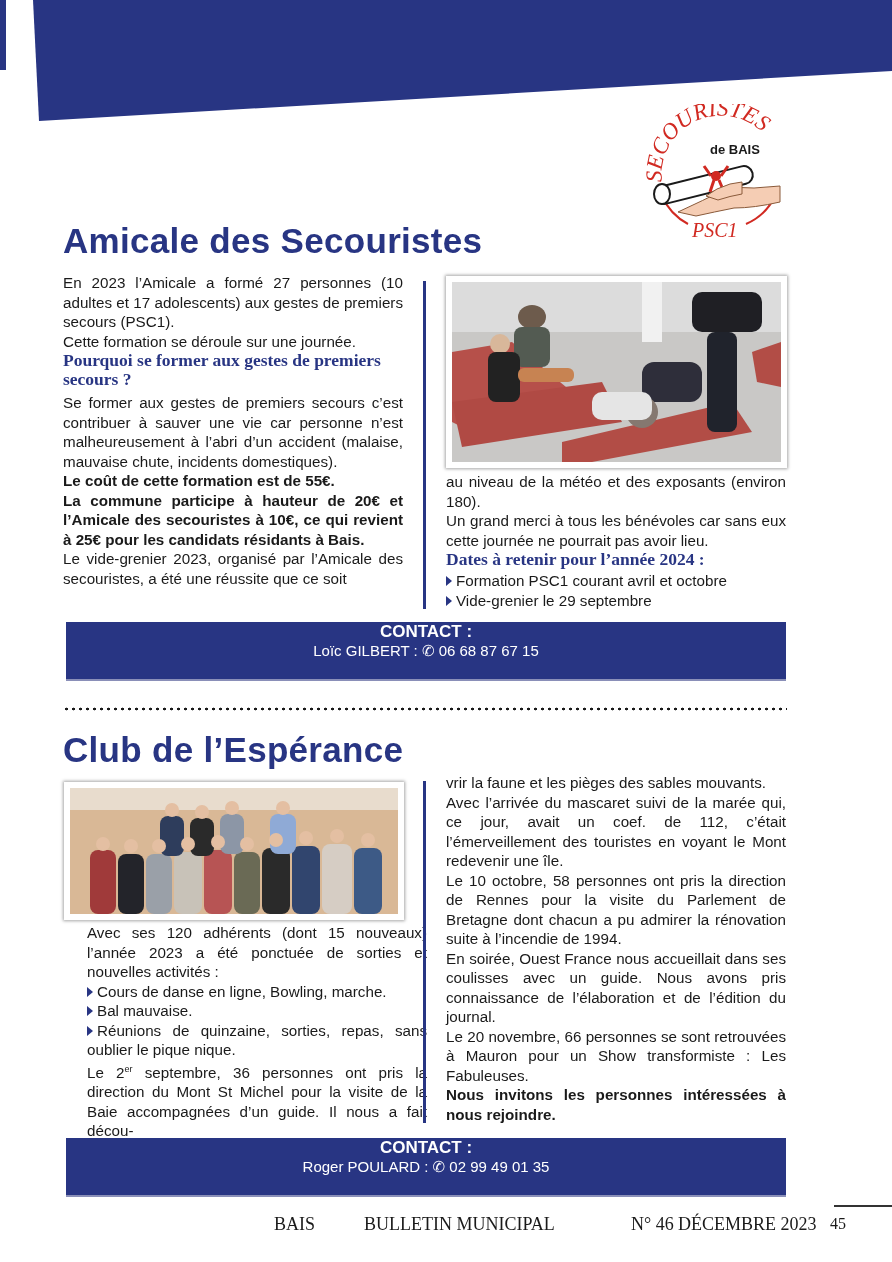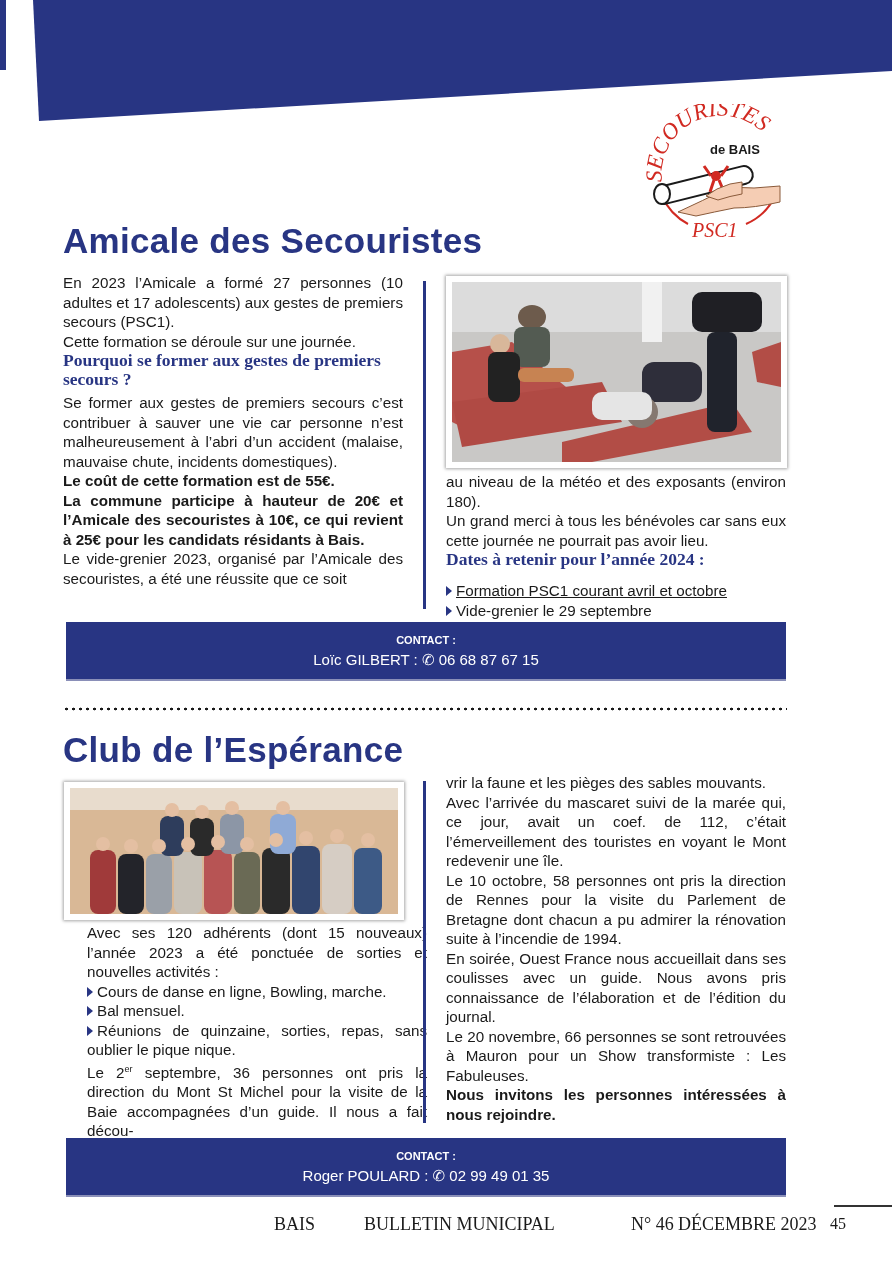--- a/index.html
+++ b/index.html
@@ -12,21 +12,21 @@
   .col { font-size:15.2px; line-height:19.5px; text-align:justify; }
   .col p { margin:0; }
   .col .b { font-weight:bold; }
   .sub { font-family:"Liberation Serif", serif; font-weight:bold; color:#283583; font-size:17.5px; line-height:19px; margin:0; text-align:left; }
   .bullet { margin:0; }
   .tri { display:inline-block; width:0; height:0; border-top:5px solid transparent; border-bottom:5px solid transparent; border-left:6px solid #283583; margin-right:4px; vertical-align:0px; border-radius:0 3px 3px 0; }
   .vline { width:3px; background:#283583; }
   .photo { background:#fff; box-shadow:0 0 3px 1px rgba(0,0,0,0.35); padding:6px; box-sizing:border-box; }
   .photo .inner { width:100%; height:100%; }
   .contact { background:#283583; color:#fff; text-align:center; font-family:"Liberation Sans", sans-serif; border-bottom:2px solid #8a8fb8; }
-  .contact .h { font-weight:bold; font-size:11px; line-height:19px; padding-top:9px; }
+  .contact .h { font-weight:bold; font-size:17px; line-height:19px; }
   .contact .l { font-size:15px; line-height:19px; }
   .dots { height:4px; background-image:radial-gradient(circle, #1a1a1a 1.3px, transparent 1.6px); background-size:7px 4px; background-repeat:repeat-x; }
   .footer { font-family:"Liberation Serif", serif; font-size:18px; top:1215px; line-height:18px; }
 </style>
 </head>
 <body>
 
 <svg class="abs banner" viewBox="0 0 892 125" width="892" height="125">
   <polygon points="0,0 6,0 6,70 0,70" fill="#283583"></polygon>
   <polygon points="33,0 892,0 892,71 39,121" fill="#283583"></polygon>
@@ -84,21 +84,21 @@
     <ellipse cx="190" cy="130" rx="16" ry="16" fill="#857870"></ellipse>
     <rect x="140" y="110" width="60" height="28" rx="10" fill="#e5e5e5"></rect>
     <rect x="190" y="0" width="20" height="60" fill="#f1f1f1"></rect>
   </svg>
 </div>
 
 <div class="abs col" style="left:446px; top:472px; width:340px;">
   <p>au niveau de la météo et des exposants (environ 180).</p>
   <p>Un grand merci à tous les bénévoles car sans eux cette journée ne pourrait pas avoir lieu.</p>
   <p class="sub">Dates à retenir pour l’année 2024 :</p>
-  <p class="bullet" style="margin-top:12px;text-decoration:underline;"><span class="tri"></span><span>Formation PSC1 courant avril et octobre</span></p>
+  <p class="bullet" style="margin-top:2px;"><span class="tri"></span><span>Formation PSC1 courant avril et octobre</span></p>
   <p class="bullet"><span class="tri"></span><span>Vide-grenier le 29 septembre</span></p>
 </div>
 
 <div class="abs contact" style="left:66px; top:622px; width:720px; height:57px;">
   <div class="h">CONTACT :</div>
   <div class="l">Loïc GILBERT : ✆ 06 68 87 67 15</div>
 </div>
 
 <div class="abs dots" style="left:63px; top:707px; width:724px;"></div>
 
@@ -139,21 +139,21 @@
         <circle cx="132" cy="24" r="7"></circle>
       <circle cx="162" cy="20" r="7"></circle>
         <circle cx="213" cy="20" r="7"></circle>
     </g>
   </svg>
 </div>
 
 <div class="abs col" style="left:63px; top:923px; width:340px;margin-left:24px;">
   <p>Avec ses 120 adhérents (dont 15 nouveaux) l’année 2023 a été ponctuée de sorties et nouvelles activités :</p>
   <p class="bullet"><span class="tri"></span><span>Cours de danse en ligne, Bowling, marche.</span></p>
-  <p class="bullet"><span class="tri"></span><span>Bal mensuel.</span></p>
+  <p class="bullet"><span class="tri"></span><span>Bal mauvaise.</span></p>
   <p class="bullet"><span class="tri"></span><span>Réunions de quinzaine, sorties, repas, sans oublier le pique nique.</span></p>
   <p><span>Le 2</span><sup style="font-size:9px;">er</sup><span> septembre, 36 personnes ont pris la direction du Mont St Michel pour la visite de la Baie accompagnées d’un guide. Il nous a fait décou-</span></p>
 </div>
 
 <div class="abs vline" style="left:423px; top:781px; height:342px;"></div>
 
 <div class="abs col" style="left:446px; top:773px; width:340px;">
   <p>vrir la faune et les pièges des sables mouvants.</p>
   <p>Avec l’arrivée du mascaret suivi de la marée qui, ce jour, avait un coef. de 112, c’était l’émerveillement des touristes en voyant le Mont redevenir une île.</p>
   <p>Le 10 octobre, 58 personnes  ont pris la direction de Rennes pour la visite du Parlement de Bretagne dont chacun a pu admirer la rénovation suite à l’incendie de 1994.</p>

